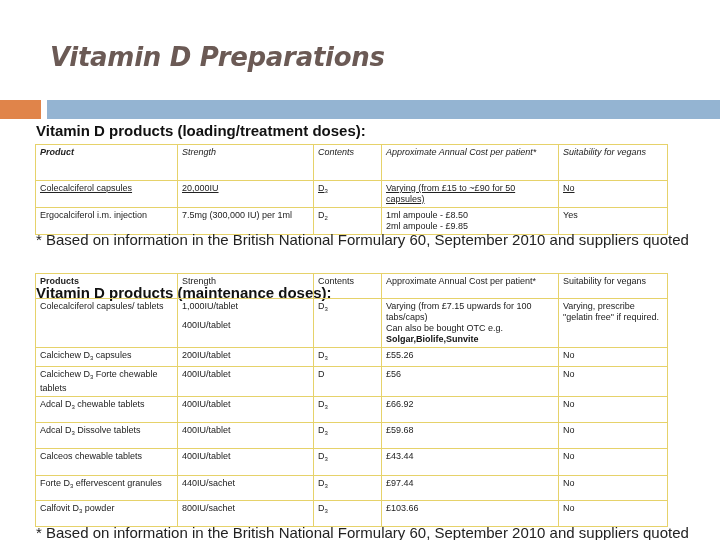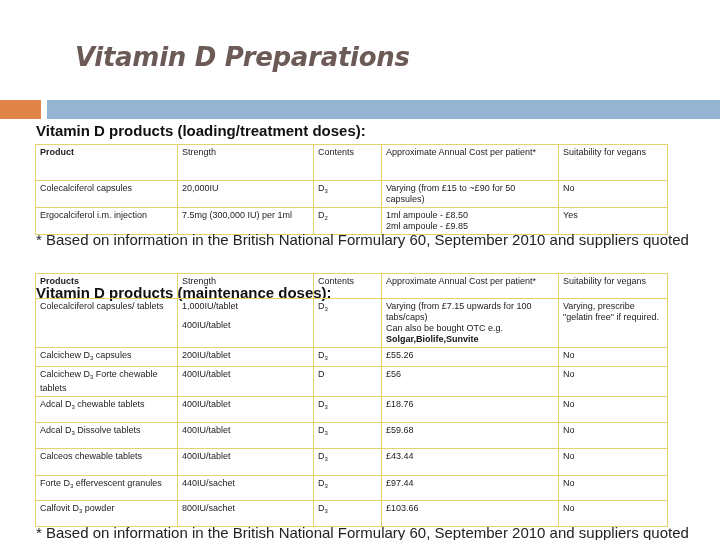--- a/index.html
+++ b/index.html
@@ -1,20 +1,20 @@
 <!DOCTYPE html>
 <html><head>
   <meta charset="utf-8">
   <style>
     * { box-sizing: border-box; margin: 0; padding: 0; }
     html, body { width: 720px; height: 540px; background: #ffffff; overflow: hidden; }
     body { position: relative; font-family: "Liberation Sans", sans-serif; color: #111; }
 
     .slide-title {
-      position: absolute; left: 75px; top: 42px;
+      position: absolute; left: 50px; top: 42px;
       font-family: "DejaVu Sans", sans-serif;
       font-style: italic; font-weight: bold;
       font-size: 26px; color: #6b5a55; letter-spacing: -0.3px;
     }
     .accent-orange {
       position: absolute; left: 0; top: 100px; width: 41px; height: 19px;
       background: #e0844a;
     }
     .accent-blue {
       position: absolute; left: 47px; top: 100px; width: 673px; height: 19px;
@@ -62,28 +62,28 @@
 
 <table class="vt" style="top:144px;">
   <colgroup>
       <col class="col-prod">
       <col class="col-str">
       <col class="col-cont">
       <col class="col-cost">
       <col class="col-veg">
     </colgroup>
   <tbody>
-      <tr style="height:36px;">
+      <tr style="height:36px;font-style:italic;">
     <th class="bold">Product</th>
     <th>Strength</th>
     <th>Contents</th>
     <th>Approximate Annual Cost per patient*</th>
     <th>Suitability for vegans</th>
   </tr>
-  <tr style="height:26px;">
+  <tr style="height:26px;text-decoration:underline;">
     <td>Colecalciferol capsules</td>
     <td>20,000IU</td>
     <td><span>D</span><sub>3</sub></td>
     <td>Varying (from £15 to ~£90 for 50 capsules)</td>
     <td>No</td>
   </tr>
   <tr style="height:26px;">
     <td>Ergocalciferol i.m. injection</td>
     <td>7.5mg (300,000 IU) per 1ml</td>
     <td><span>D</span><sub>2</sub></td>
@@ -142,21 +142,21 @@
     <td><span>Calcichew D</span><sub>3</sub><span> Forte chewable tablets</span></td>
     <td>400IU/tablet</td>
     <td><span>D</span><sub></sub></td>
     <td>£56</td>
     <td>No</td>
   </tr>
   <tr style="height:26px;">
     <td><span>Adcal D</span><sub>3</sub><span> chewable tablets</span></td>
     <td>400IU/tablet</td>
     <td><span>D</span><sub>3</sub></td>
-    <td>£18.76</td>
+    <td>£66.92</td>
     <td>No</td>
   </tr>
   <tr style="height:26px;">
     <td><span>Adcal D</span><sub>3</sub><span> Dissolve tablets</span></td>
     <td>400IU/tablet</td>
     <td><span>D</span><sub>3</sub></td>
     <td>£59.68</td>
     <td>No</td>
   </tr>
   <tr style="height:27px;margin-left:16px;">

